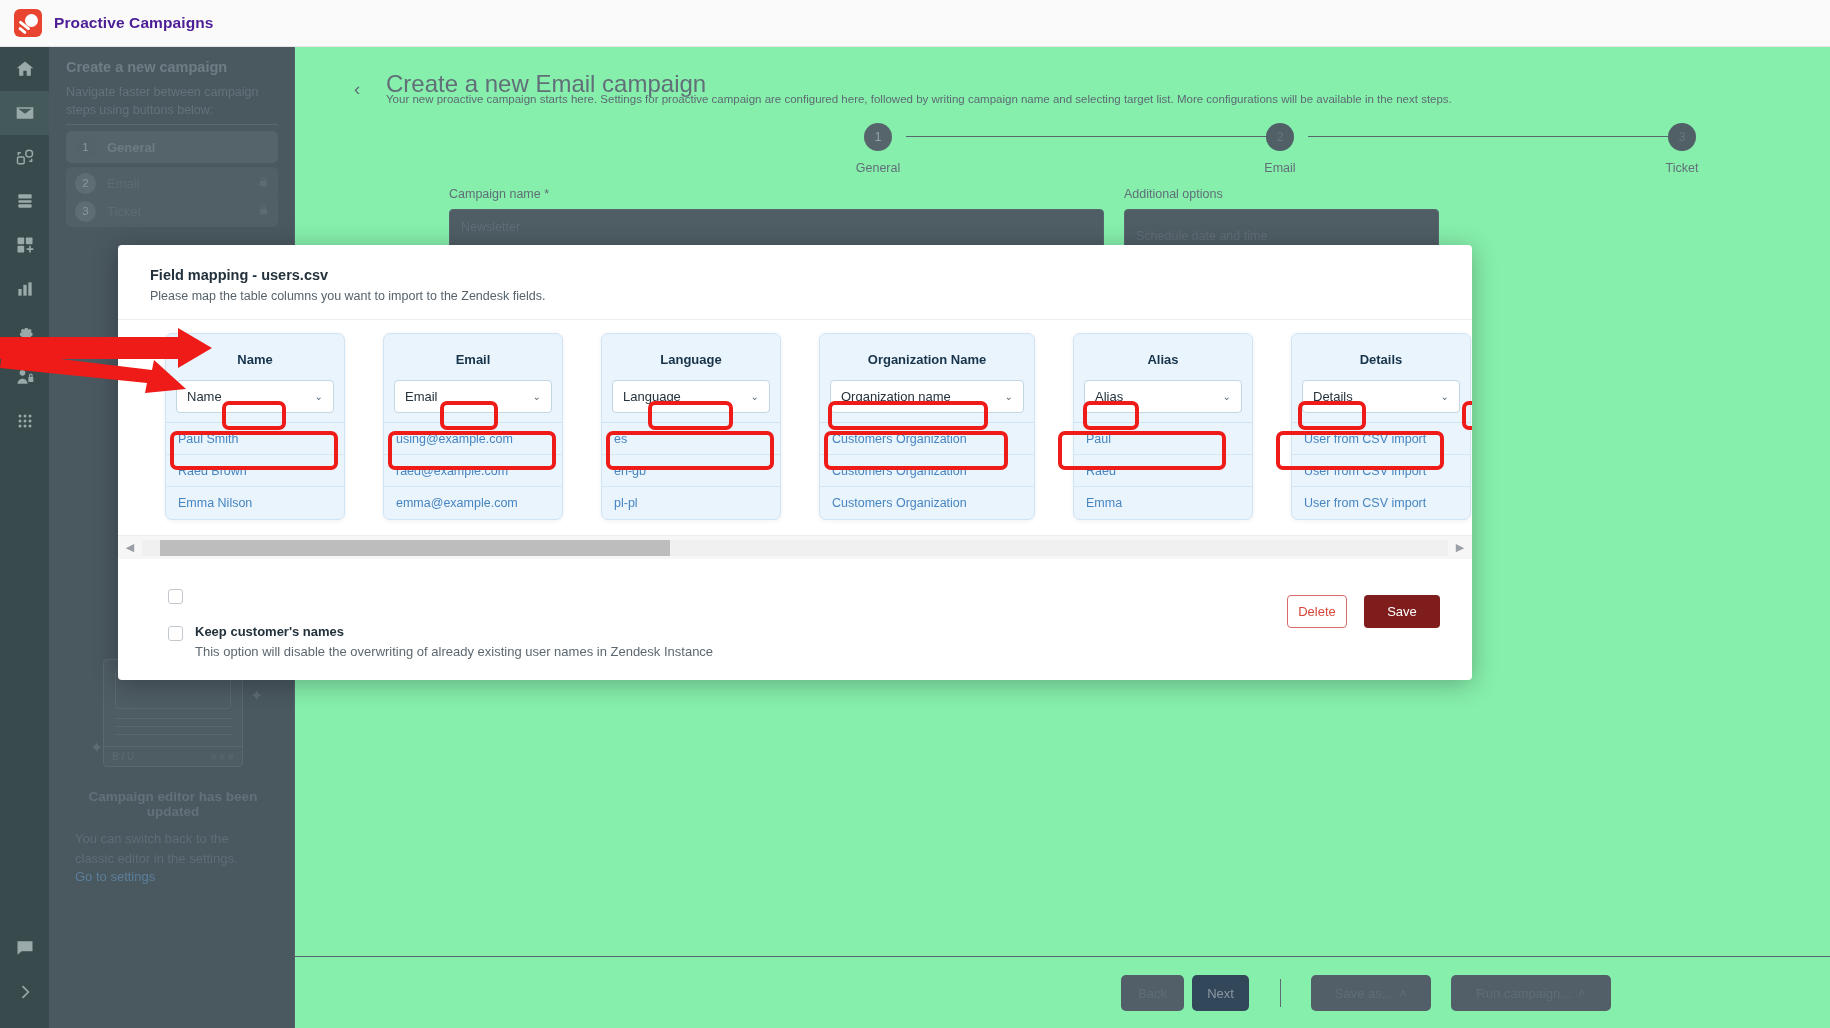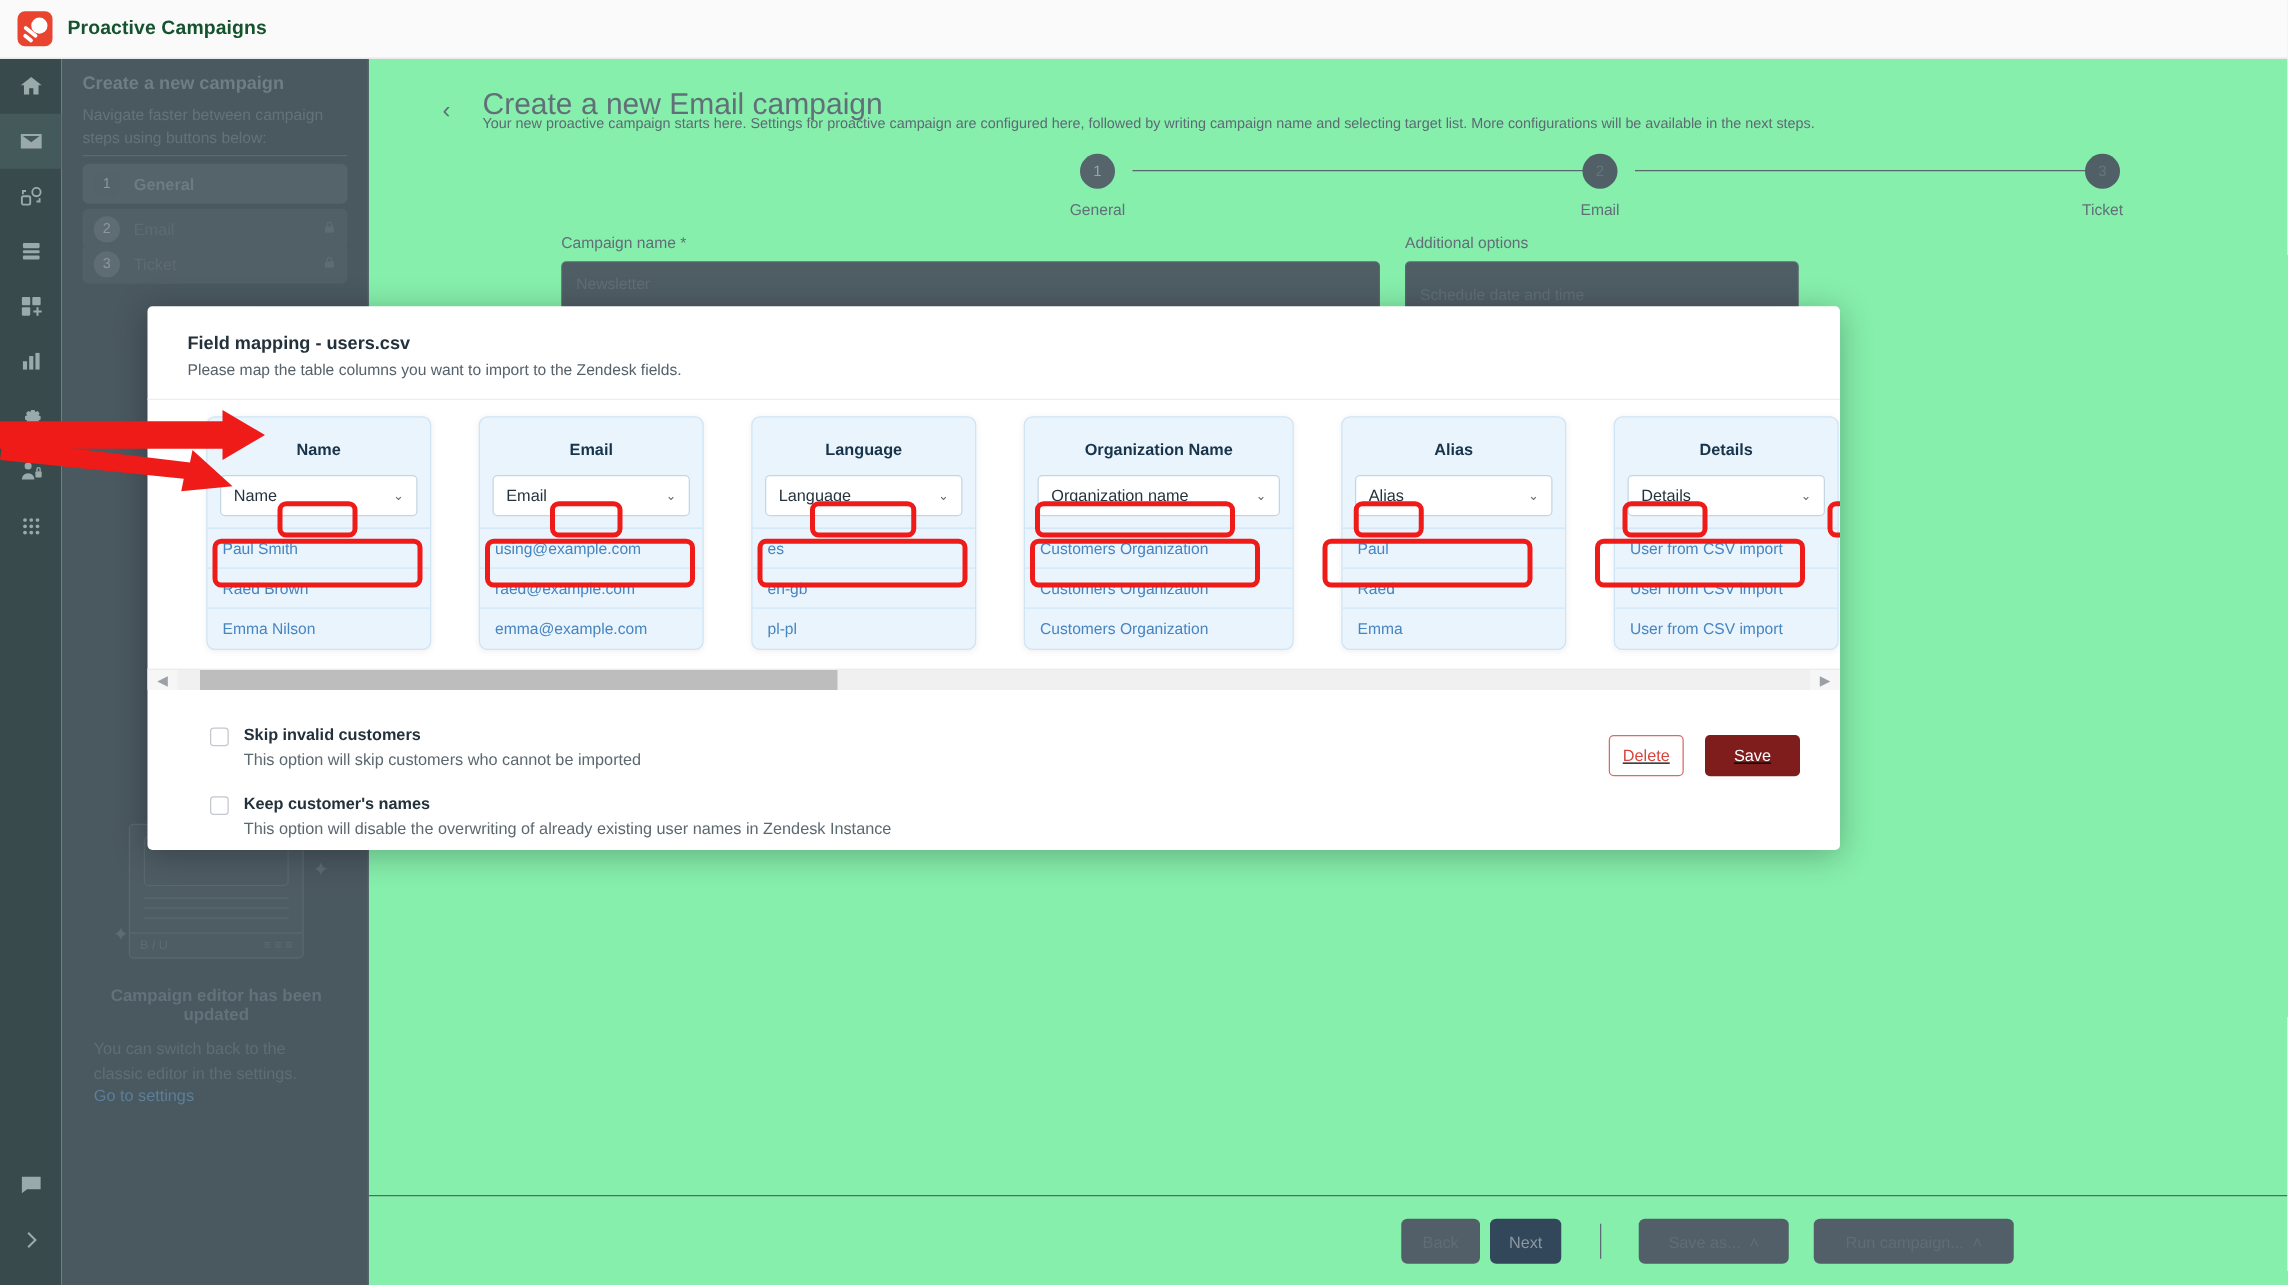--- a/index.html
+++ b/index.html
@@ -28,21 +28,21 @@
     width: 13px; height: 13px; border-radius: 50%; background: #fff;
   }
   .applogo .tail {
     position: absolute; left: 4px; top: 15px; width: 13px; height: 3px;
     background: #fff; transform: rotate(38deg); border-radius: 2px;
   }
   .applogo .tail2 {
     position: absolute; left: 4px; top: 20px; width: 9px; height: 3px;
     background: #fff; transform: rotate(38deg); border-radius: 2px;
   }
-  .apptitle { font-size: 15.5px; font-weight: bold; color: #14532d; letter-spacing: .1px; }
+  .apptitle { font-size: 15.5px; font-weight: bold; color: #4c1d95; letter-spacing: .1px; }
 
   
   .rail {
     position: absolute; left: 0; top: 47px; width: 49px; height: 981px;
     background: #384a4b; z-index: 4;
     display: flex; flex-direction: column; align-items: center;
   }
   .rail-item {
     width: 49px; height: 44px; display: flex; align-items: center; justify-content: center;
     color: #9aa9a9;
@@ -162,21 +162,21 @@
   }
   .hs-arrow { width: 24px; text-align: center; color: #9aa0a6; font-size: 11px; }
   .hs-track { position: relative; flex: 1 1 auto; height: 16px; background: #f0f0f0; }
   .hs-thumb { position: absolute; left: 18px; top: 0; width: 510px; height: 16px; background: #bdbdbd; }
 
   .modal-foot { flex: 1 1 auto; position: relative; padding: 28px 32px 0 50px; }
   .optrow { display: flex; gap: 12px; align-items: flex-start; margin-bottom: 20px; }
   .cbox { width: 15px; height: 15px; border: 1px solid #c2c8cd; border-radius: 3px; background: #fff; margin-top: 2px; flex: 0 0 auto; }
   .opt-title { font-size: 13px; font-weight: bold; color: #22313b; }
   .opt-desc { margin-top: 5px; font-size: 13px; color: #5c6870; }
-  .foot-btns { position: absolute; right: 32px; top: 36px; display: flex; gap: 17px; align-items: center; text-decoration: underline; }
+  .foot-btns { position: absolute; right: 32px; top: 36px; display: flex; gap: 17px; align-items: center; }
   .btn-delete { width: 60px; height: 33px; border: 1px solid #d96a6a; border-radius: 4px; background: #fff; color: #d8453c; font-size: 13px; display: flex; align-items: center; justify-content: center; }
   .btn-save { width: 76px; height: 33px; border-radius: 4px; background: #7f1d1d; color: #fff; font-size: 13px; display: flex; align-items: center; justify-content: center; }
 </style>
 </head>
 <body>
 
 <div id="root">
 
   <div class="topbar">
     <div class="applogo">
@@ -472,24 +472,20 @@
       <div class="hs-arrow">◀</div>
       <div class="hs-track">
         <div class="hs-thumb"></div>
       </div>
       <div class="hs-arrow">▶</div>
     </div>
 
     <div class="modal-foot">
       <div class="optrow">
         <div class="cbox"></div>
-        <div>
-          <div class="opt-title">Skip invalid customers</div>
-          <div class="opt-desc">This option will skip customers who cannot be imported</div>
-        </div>
       </div>
       <div class="optrow">
         <div class="cbox"></div>
         <div>
           <div class="opt-title">Keep customer's names</div>
           <div class="opt-desc">This option will disable the overwriting of already existing user names in Zendesk Instance</div>
         </div>
       </div>
 
       <div class="foot-btns">

